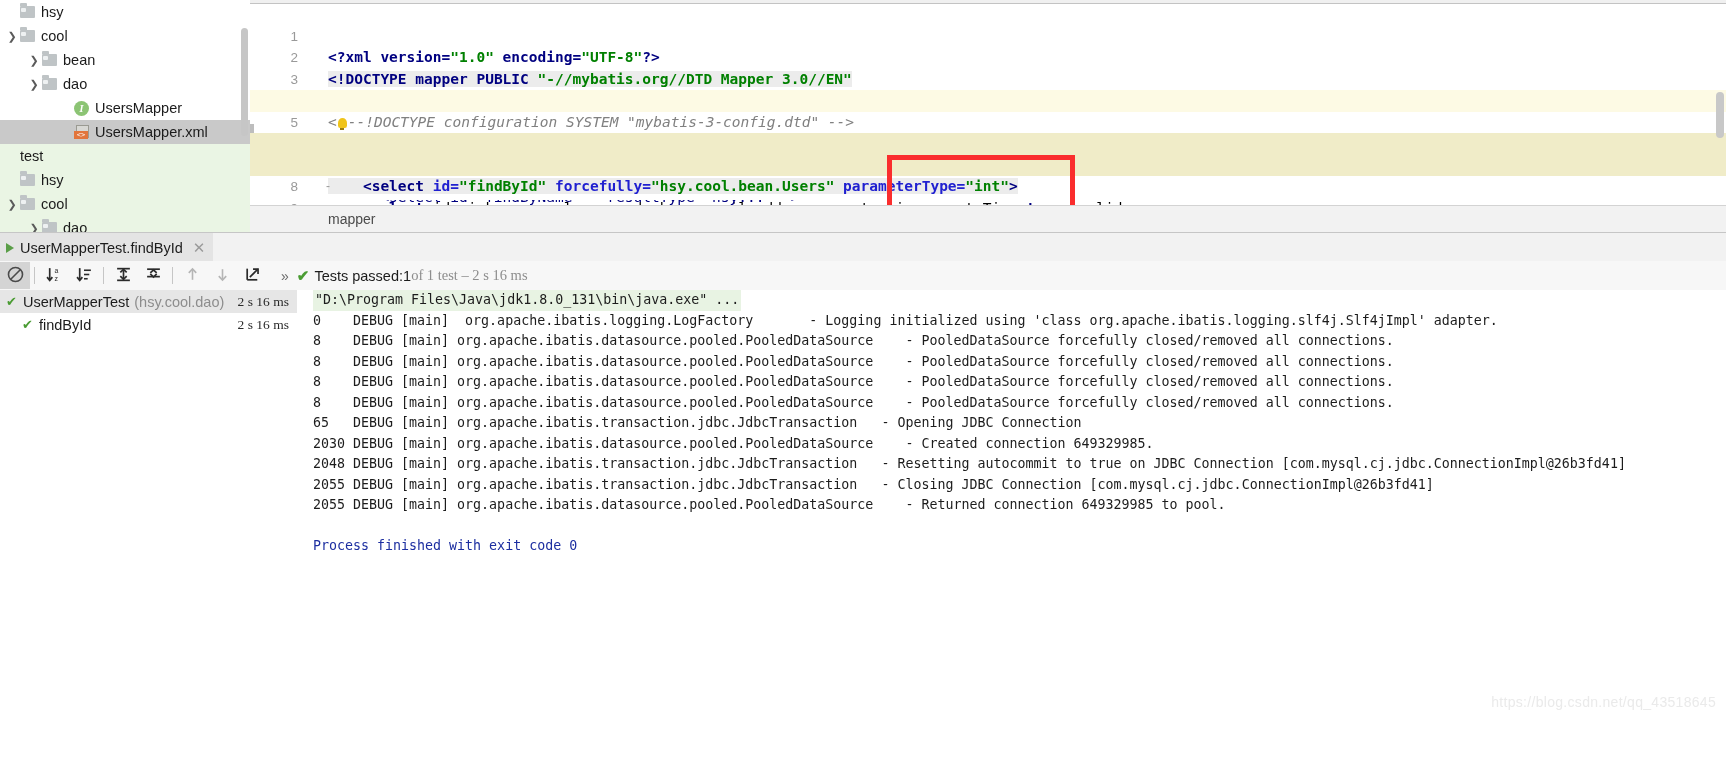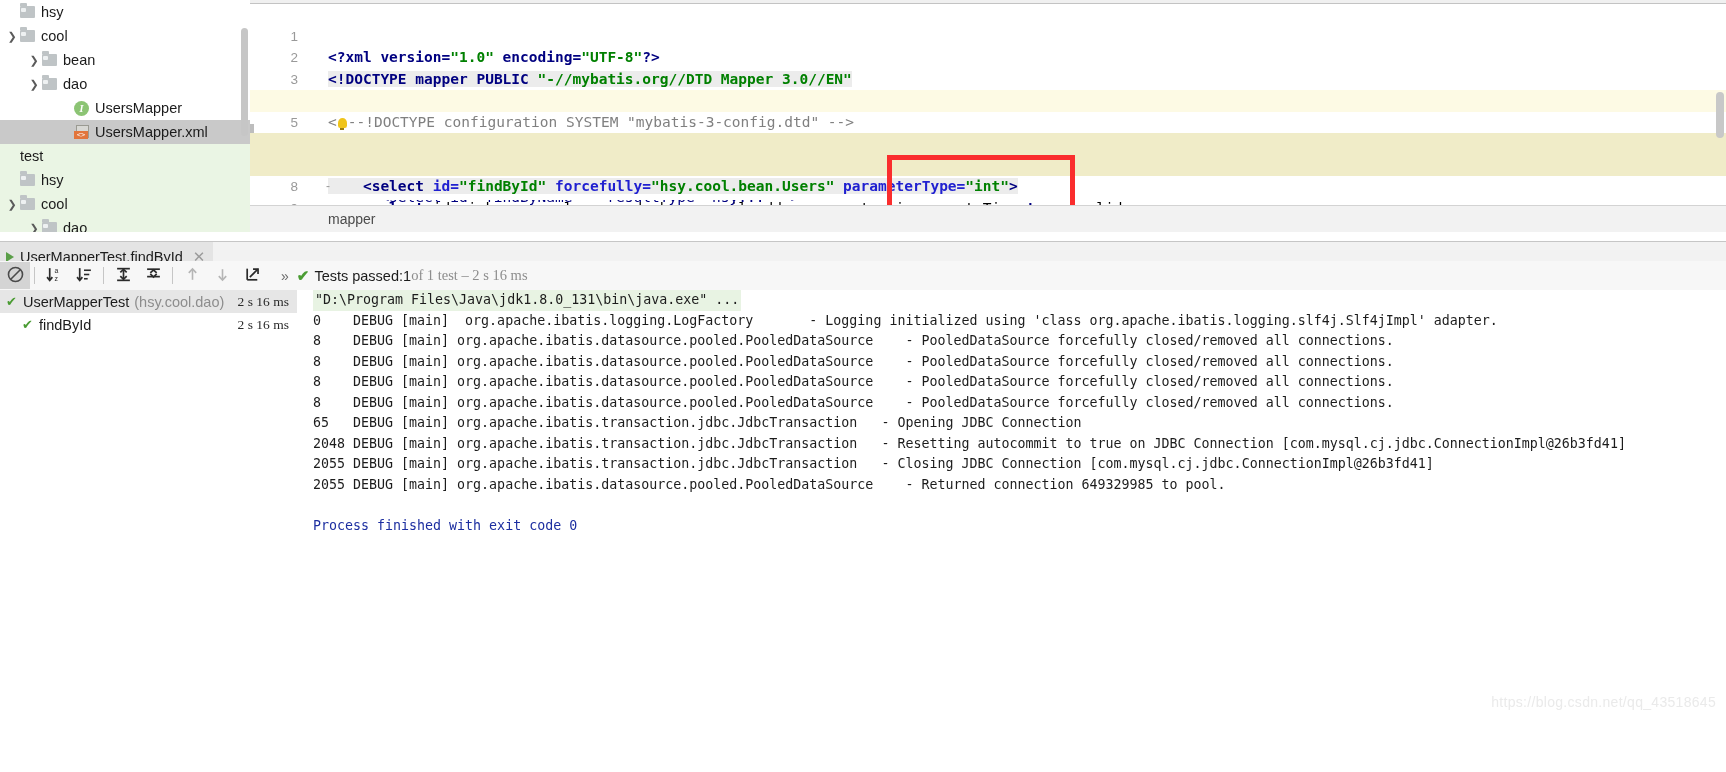--- a/index.html
+++ b/index.html
@@ -89,21 +89,21 @@
   .cl .fold {
     position:absolute; left:72px; width:12px; text-align:center;
     color:#9a9a9a; font-size:12px; font-family:"Liberation Sans", sans-serif;
   }
   .cl .txt { position:absolute; left:78px; }
   .cl.hl-cur { background:#fdfae4; }
   .cl.hl-blk { background:#f0ecc8; }
   .tag { color:#000080; font-weight:bold; }
   .attr{ color:#2020d0; font-weight:bold; }
   .str { color:#008000; font-weight:bold; }
-  .cmt { color:#808080; }
+  .cmt { color:#808080; font-style:italic; }
   .plain { color:#000000; }
   .sqlkw { color:#000080; font-weight:bold; }
   .selbg { background:#a5cdf0; }
   .dtdbg { background:#ececec;text-align:right; }
   .caret {
     display:inline-block; width:1px; height:15px; background:#000;
     vertical-align:-2px; margin-left:3px;
   }
   .bulb {
     display:inline-block; width:9px; height:10px; background:#f0c419;
@@ -134,21 +134,21 @@
   }
   .partial-line {
     position:absolute; left:78px; top:200px; height:10px; width:800px;
     overflow:hidden; font-family:"DejaVu Sans Mono", monospace; font-size:14.5px;
     color:#000080; white-space:pre;
   }
   .partial-line span { display:block; margin-top:-11px; }
 
   
   .runtabbar {
-    position:absolute; left:0; top:241px; width:1726px; height:29px;
+    position:absolute; left:0; top:232px; width:1726px; height:29px;
     background:#f2f2f2; border-top:1px solid #c6c6c6; border-bottom:5px solid #14532d;
   }
   .runtab {
     display:inline-flex; align-items:center; height:29px; padding:0 8px 0 6px;
     background:#e4e4e4; font-size:14.5px; color:#1c1c1c;
   }
   .play-tri {
     width:0;height:0;border-left:8px solid #5a9e48;
     border-top:5px solid transparent;border-bottom:5px solid transparent;
     margin-right:6px;
@@ -447,20 +447,21 @@
     </div>
 
     <div class="console">
       <div class="con-line"><span class="con-cmd">"D:\Program Files\Java\jdk1.8.0_131\bin\java.exe" ...</span></div>
       <div class="con-line">0    DEBUG [main]  org.apache.ibatis.logging.LogFactory       - Logging initialized using 'class org.apache.ibatis.logging.slf4j.Slf4jImpl' adapter.</div>
       <div class="con-line">8    DEBUG [main] org.apache.ibatis.datasource.pooled.PooledDataSource    - PooledDataSource forcefully closed/removed all connections.</div>
       <div class="con-line">8    DEBUG [main] org.apache.ibatis.datasource.pooled.PooledDataSource    - PooledDataSource forcefully closed/removed all connections.</div>
       <div class="con-line">8    DEBUG [main] org.apache.ibatis.datasource.pooled.PooledDataSource    - PooledDataSource forcefully closed/removed all connections.</div>
       <div class="con-line">8    DEBUG [main] org.apache.ibatis.datasource.pooled.PooledDataSource    - PooledDataSource forcefully closed/removed all connections.</div>
       <div class="con-line">65   DEBUG [main] org.apache.ibatis.transaction.jdbc.JdbcTransaction   - Opening JDBC Connection</div>
+      <div class="con-line">2030 DEBUG [main] org.apache.ibatis.datasource.pooled.PooledDataSource    - Created connection 649329985.</div>
       <div class="con-line">2048 DEBUG [main] org.apache.ibatis.transaction.jdbc.JdbcTransaction   - Resetting autocommit to true on JDBC Connection [com.mysql.cj.jdbc.ConnectionImpl@26b3fd41]</div>
       <div class="con-line">2055 DEBUG [main] org.apache.ibatis.transaction.jdbc.JdbcTransaction   - Closing JDBC Connection [com.mysql.cj.jdbc.ConnectionImpl@26b3fd41]</div>
       <div class="con-line">2055 DEBUG [main] org.apache.ibatis.datasource.pooled.PooledDataSource    - Returned connection 649329985 to pool.</div>
       <div class="con-blank"></div>
       <div class="con-line con-exit">Process finished with exit code 0</div>
       <div class="watermark">https://blog.csdn.net/qq_43518645</div>
     </div>
   </div>
 
 </div>

